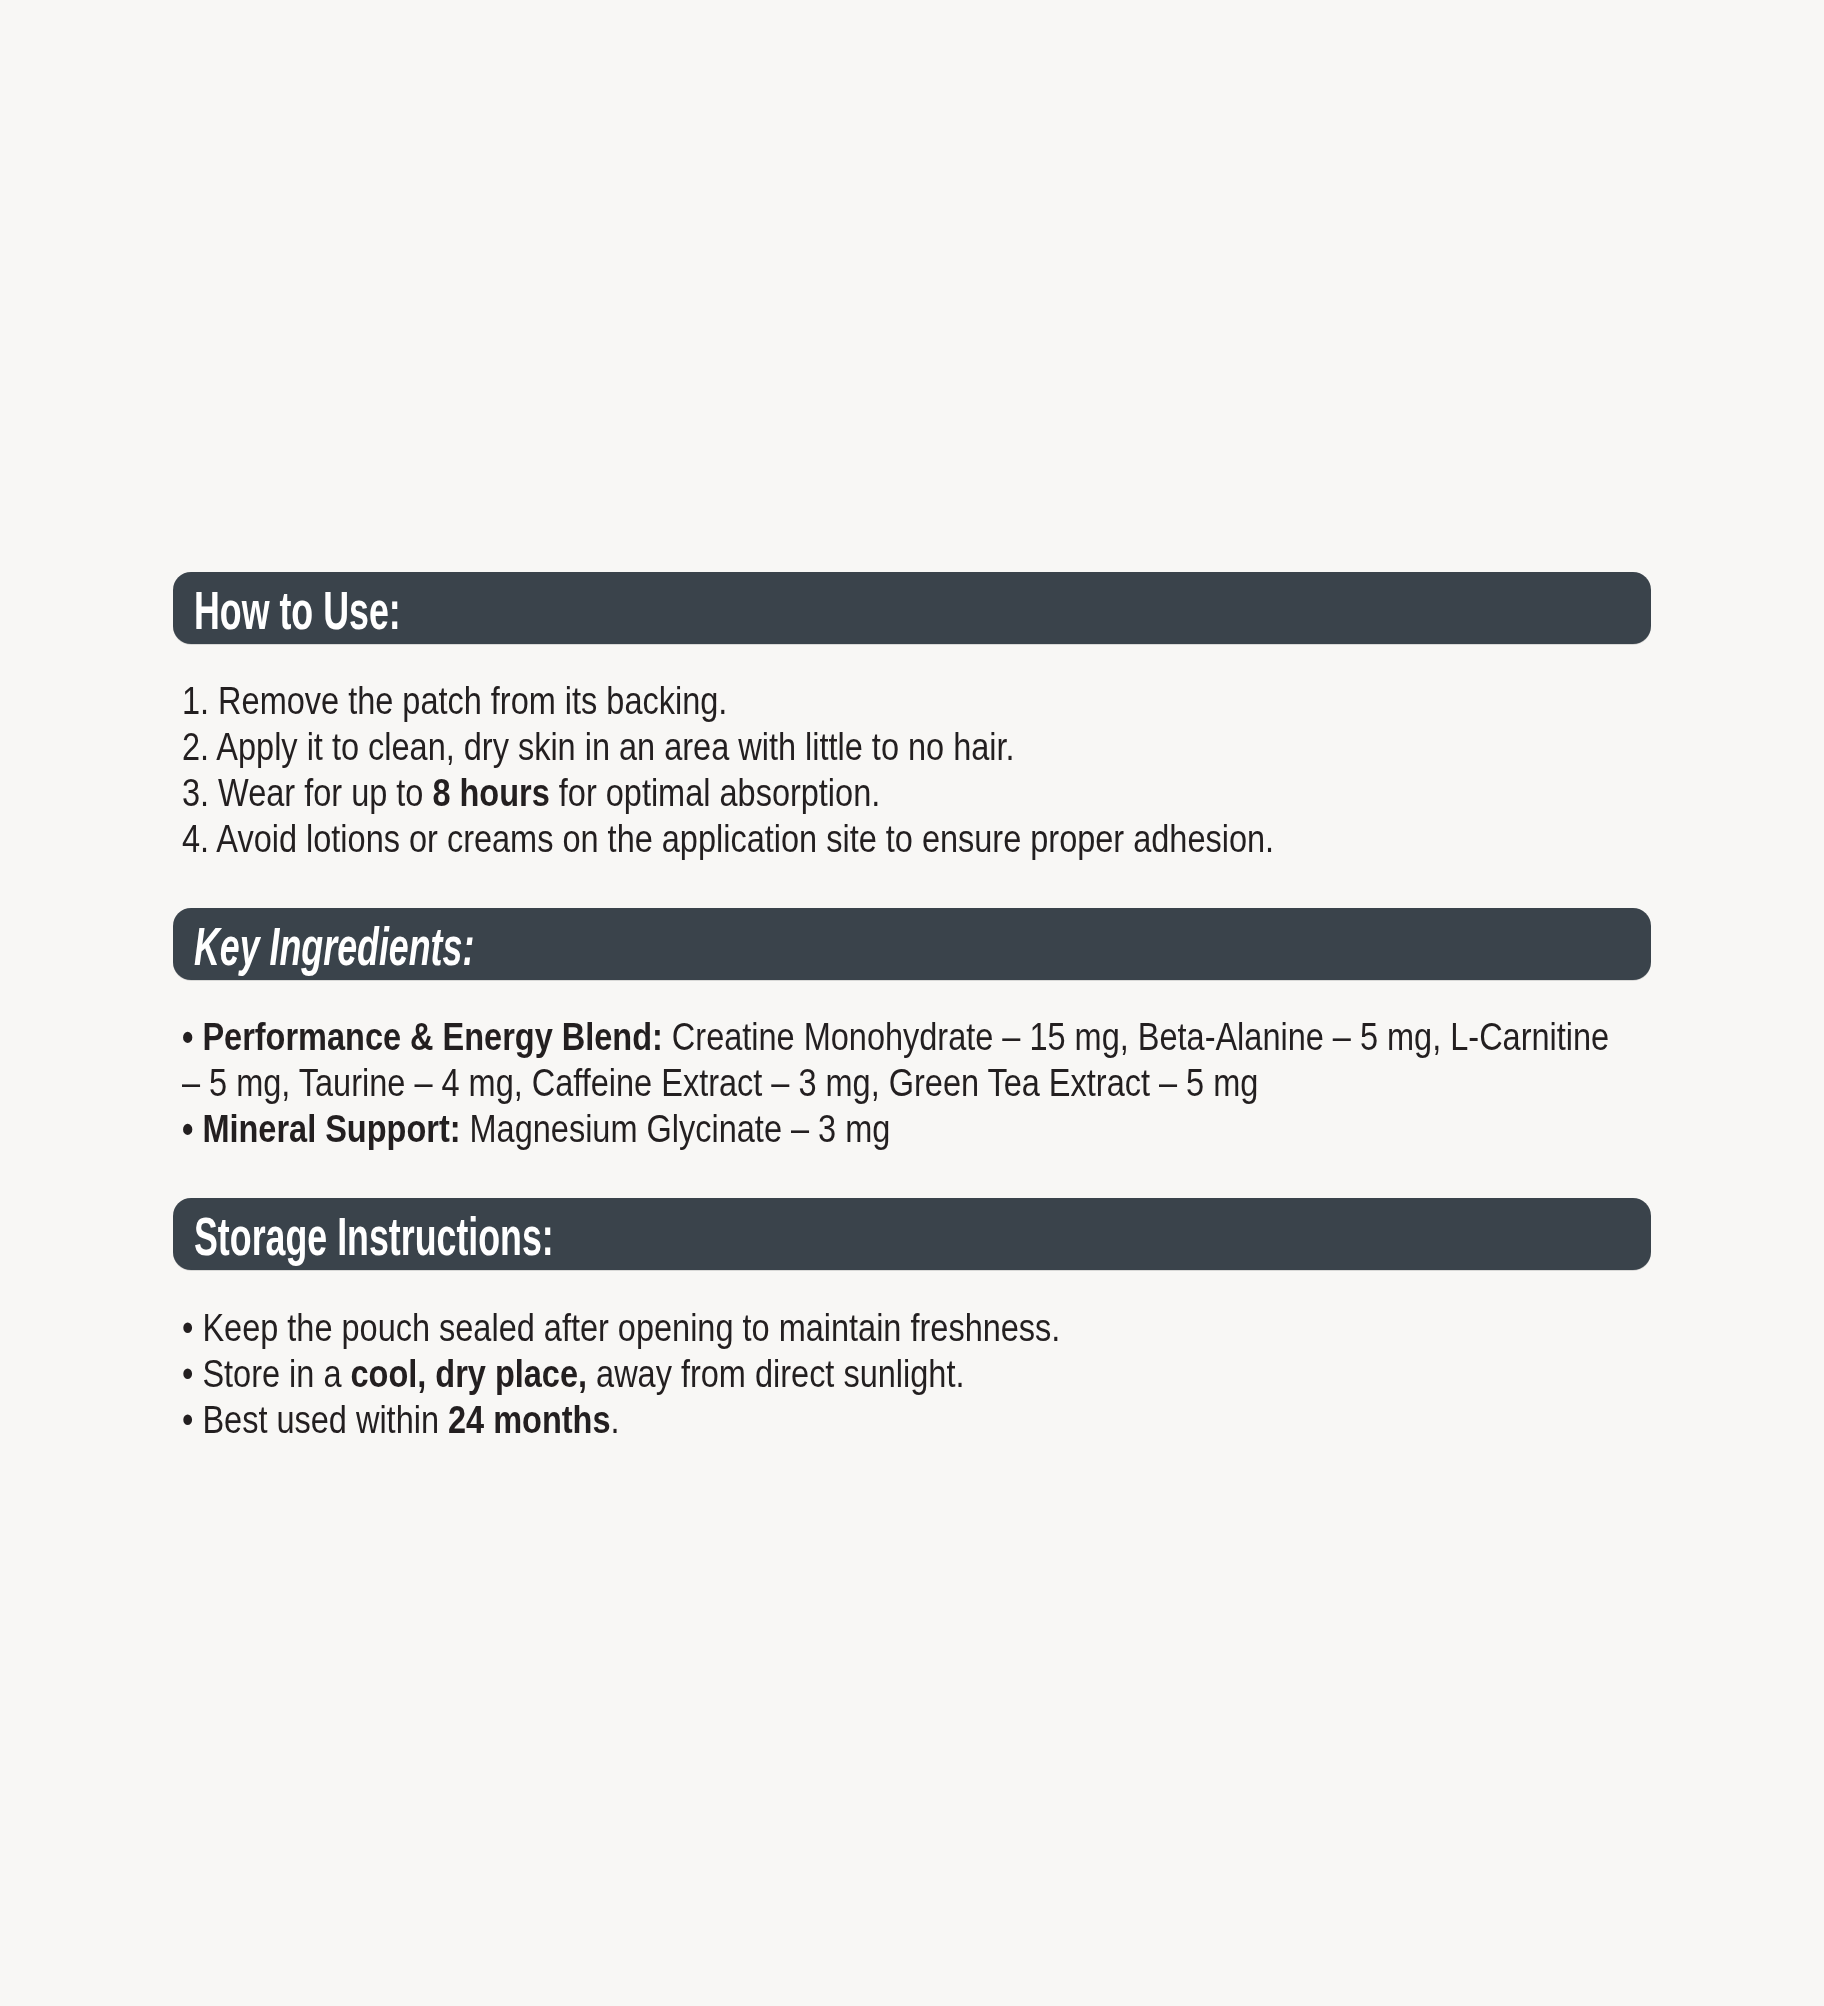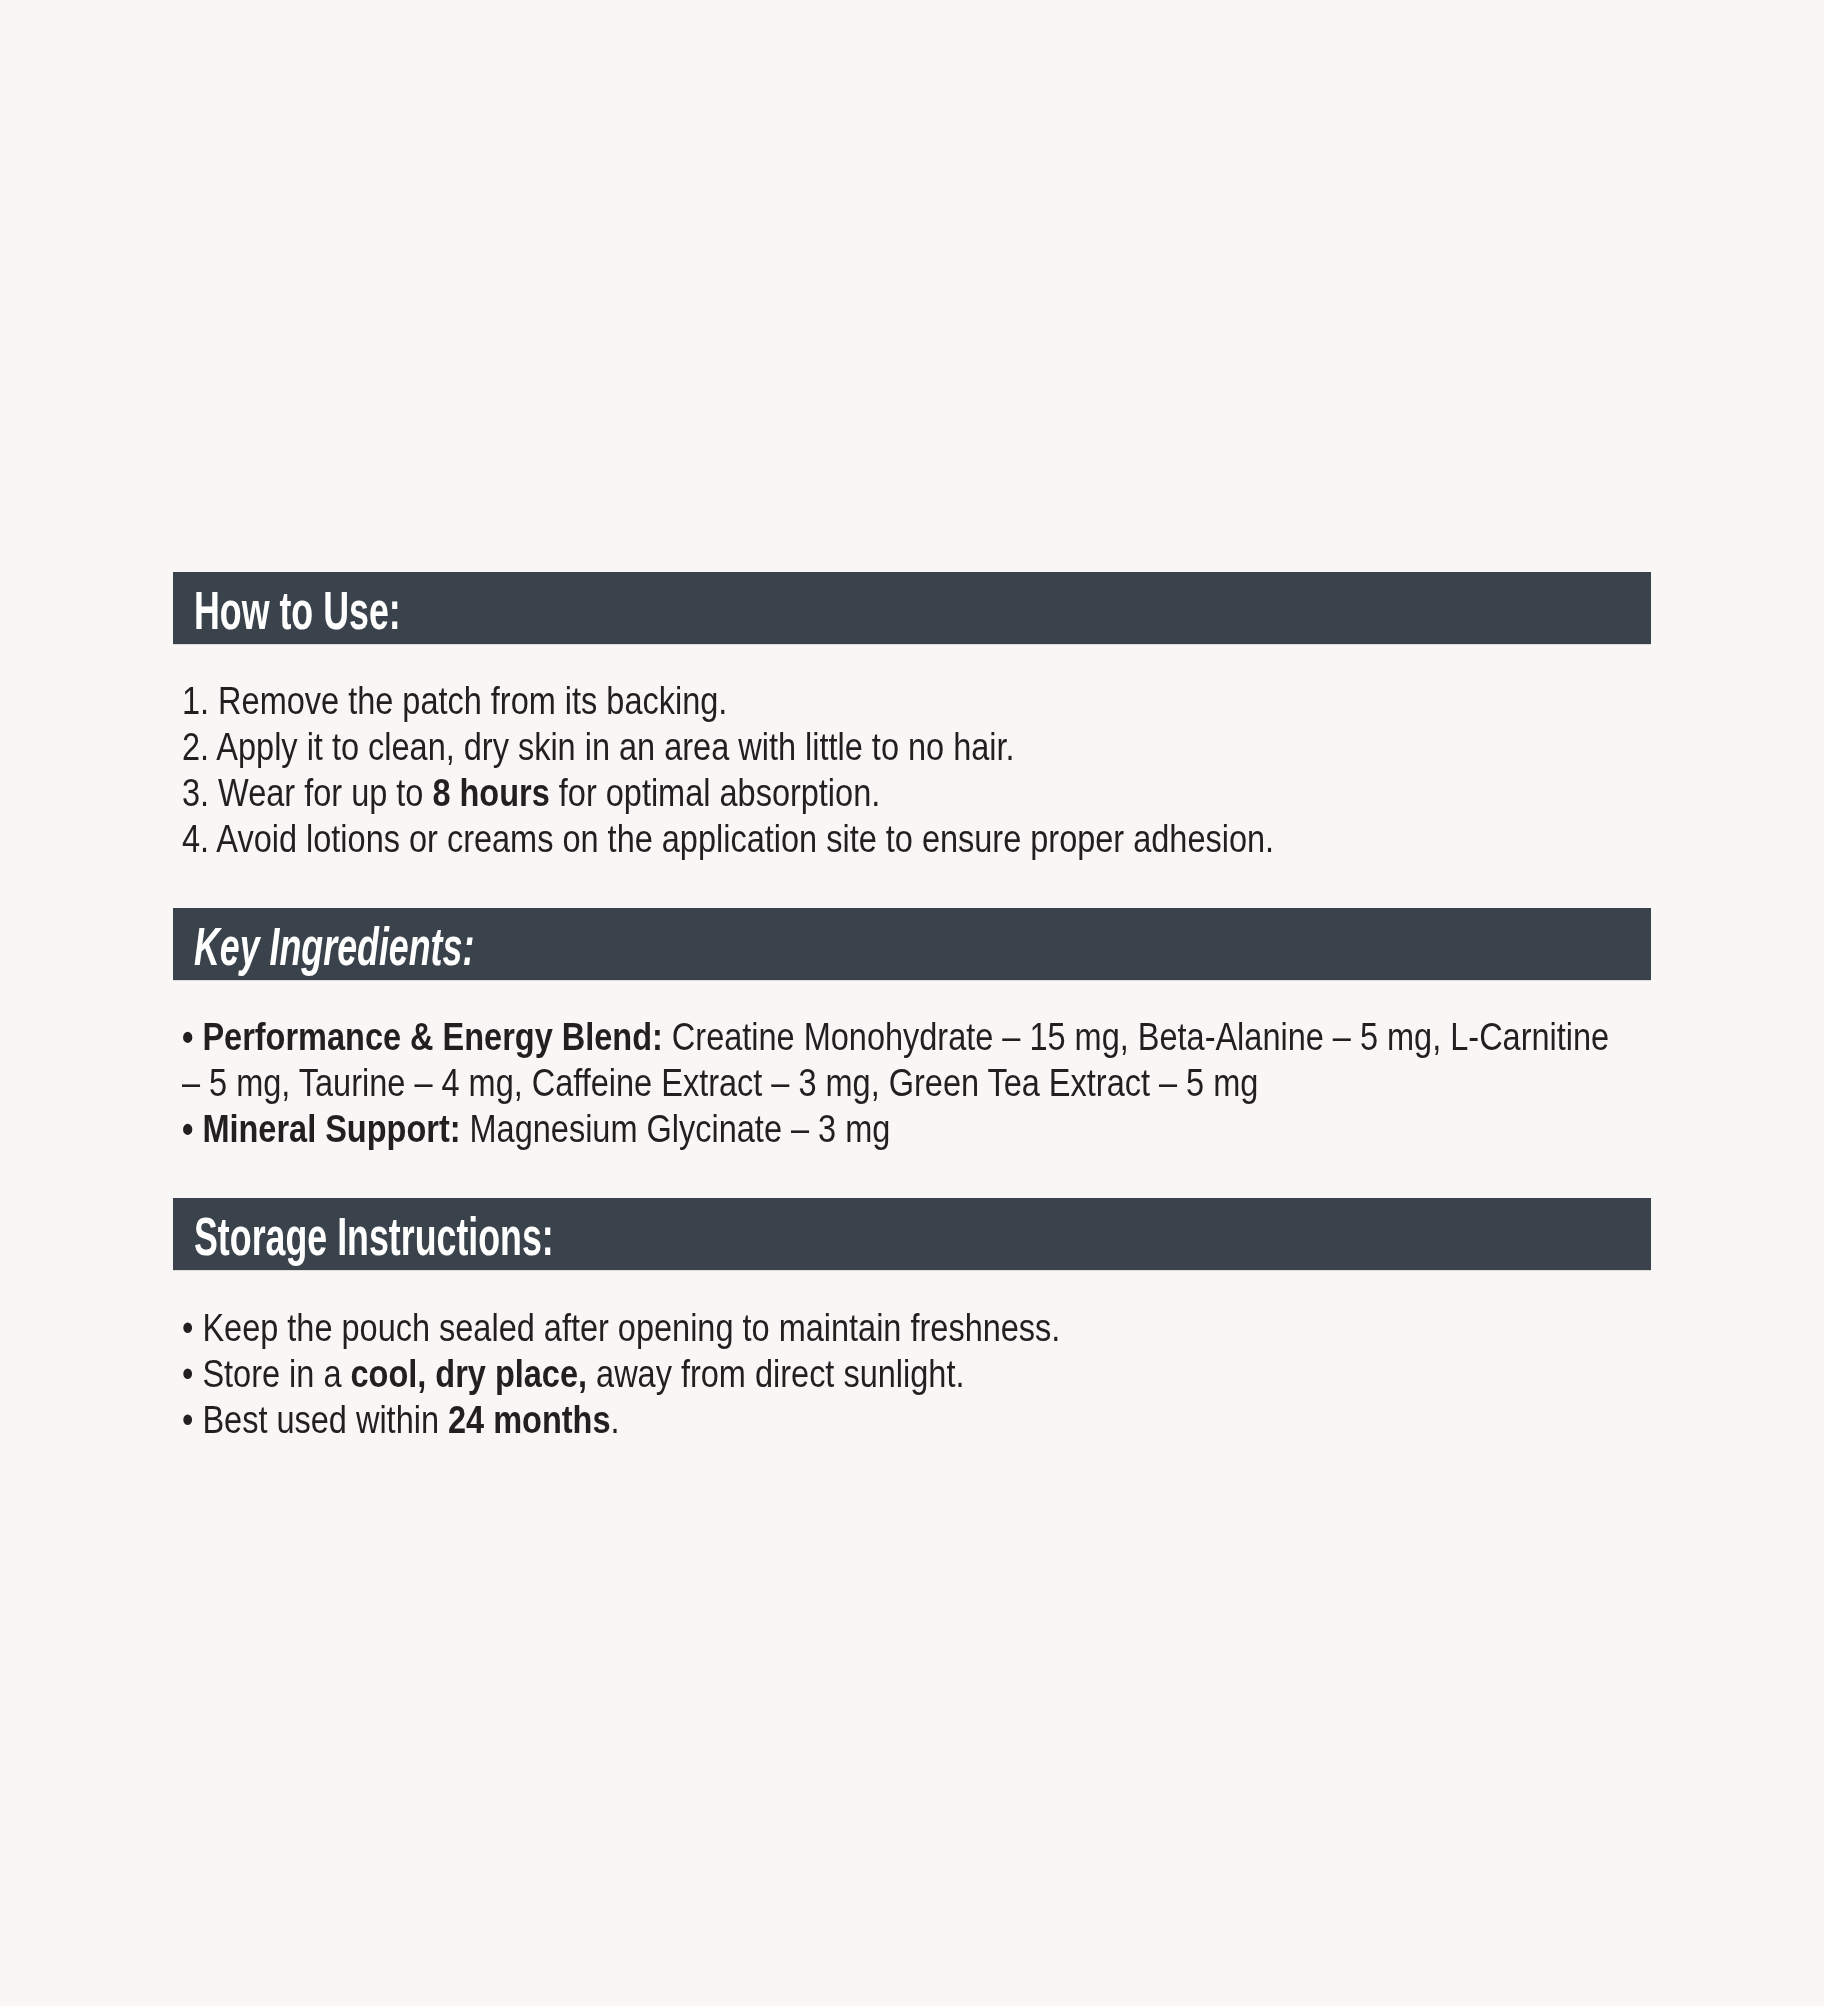--- a/index.html
+++ b/index.html
@@ -11,20 +11,21 @@
     font-family: "Liberation Sans", sans-serif;
     color: #231f20;
   }
   .bar {
     position: absolute;
     left: 173px;
     width: 1478px;
     height: 72px;
     background: #3a434b;
     box-shadow: 0 0.9px 0 rgba(0,0,0,0.12);
+    border-radius: 18px;
   }
   .bar-title {
     position: absolute;
     left: 21.4px;
     top: 2.7px;
     margin: 0;
     font-family: "Liberation Sans", sans-serif;
     font-weight: bold;
     font-size: 53px;
     line-height: 72px;

